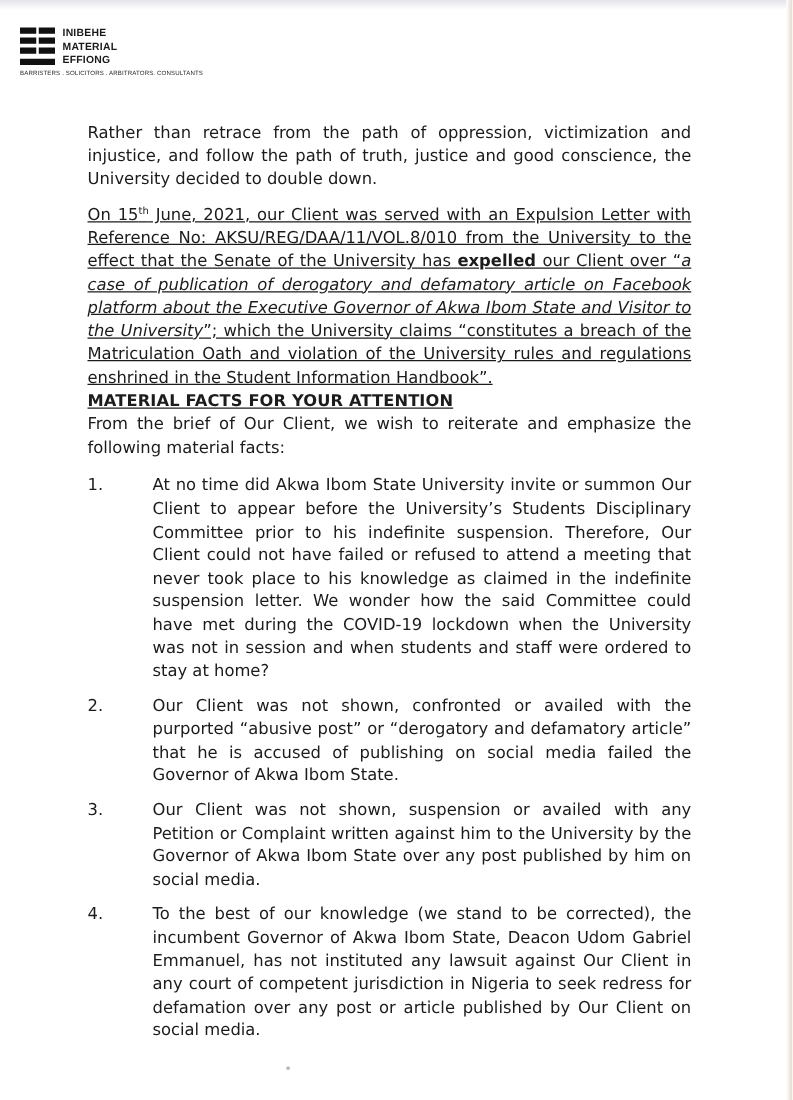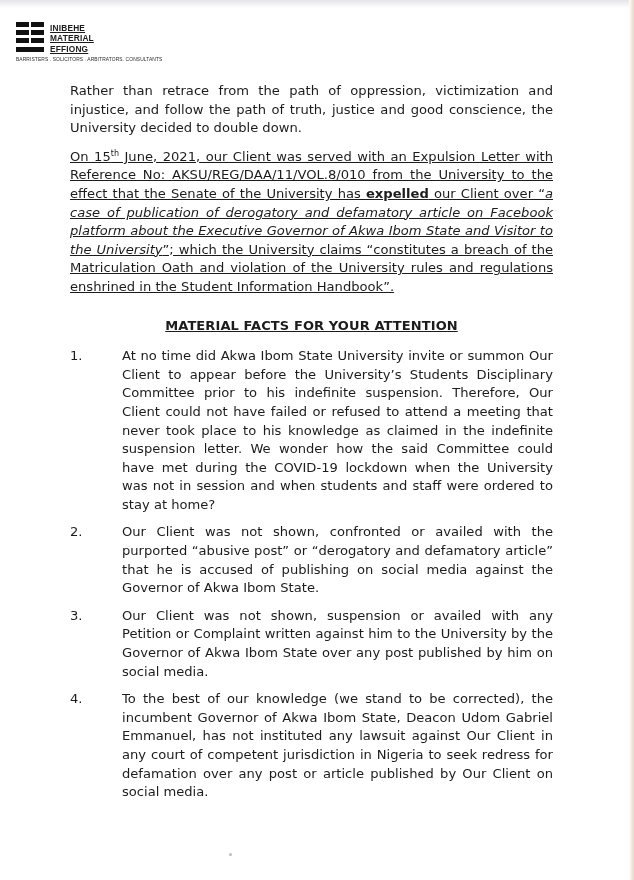--- a/index.html
+++ b/index.html
@@ -27,22 +27,21 @@
       width: 5px; height: 880px;
       background: linear-gradient(90deg, #ffffff, #efe6dc 60%, #e6d9cb);
     }
     .letterhead {
       position: absolute;
       left: 16px;
       top: 20px;
     }
     .logo-row {
       display: flex;
-      align-items: flex-end;
-      text-decoration: underline;
+      align-items: center;
     }
     .logo-mark {
       width: 28px;
       height: 32px;
       position: relative;
       margin-top: 2px;
     }
     .logo-mark .bar {
       position: absolute;
       background: #111;
@@ -61,36 +60,36 @@
       margin-top: 3px;
       font-family: "Liberation Sans", sans-serif;
       font-size: 4.9px;
       letter-spacing: 0.1px;
       color: #2a2a2a;
       white-space: nowrap;
     }
     .content {
       position: absolute;
       left: 70px;
-      top: 82px;
+      top: 98px;
       width: 483px;
       font-size: 13.1px;
       line-height: 18.6px;
     }
     .content p {
       margin: 0;
       text-align: justify;
     }
     .para-gap { margin-top: 10px !important; text-decoration: underline; }
     .heading {
-      text-align: center;
+      text-align: left;
       font-weight: bold;
       text-decoration: underline;
       font-size: 13px;
-      margin-top: 20px;
+      margin-top: 0;
       letter-spacing: 0.1px;
     }
     .facts {
       list-style: none;
       margin: 12px 0 0 0;
       padding: 0;
     }
     .facts li {
       display: flex;
       margin-bottom: 9px;
@@ -156,29 +155,30 @@
   <div class="tagline">BARRISTERS . SOLICITORS . ARBITRATORS. CONSULTANTS</div>
 </div>
 
 <div class="content">
   <p>Rather than retrace from the path of oppression, victimization and injustice, and follow the path of truth, justice and good conscience, the University decided to double down.</p>
 
   <p class="para-gap"><span>On 15</span><sup>th</sup><span> June, 2021, our Client was served with an Expulsion Letter with Reference No: AKSU/REG/DAA/11/VOL.8/010 from the University to the effect that the Senate of the University has </span><b>expelled</b><span> our Client over “</span><i>a case of publication of derogatory and defamatory article on Facebook platform about the Executive Governor of Akwa Ibom State and Visitor to the University</i><span>”; which the University claims “constitutes a breach of the Matriculation Oath and violation of the University rules and regulations enshrined in the Student Information Handbook”.</span></p>
 
   <div class="heading">MATERIAL FACTS FOR YOUR ATTENTION</div>
 
+  <p>From the brief of Our Client, we wish to reiterate and emphasize the following material facts:</p>
 
   <ol class="facts">
     <li>
       <span class="num">1.</span>
       <span class="txt">At no time did Akwa Ibom State University invite or summon Our Client to appear before the University’s Students Disciplinary Committee prior to his indefinite suspension. Therefore, Our Client could not have failed or refused to attend a meeting that never took place to his knowledge as claimed in the indefinite suspension letter. We wonder how the said Committee could have met during the COVID-19 lockdown when the University was not in session and when students and staff were ordered to stay at home?</span>
     </li>
     <li>
       <span class="num">2.</span>
-      <span class="txt">Our Client was not shown, confronted or availed with the purported “abusive post” or “derogatory and defamatory article” that he is accused of publishing on social media against the Governor of Akwa Ibom State.</span>
+      <span class="txt">Our Client was not shown, confronted or availed with the purported “abusive post” or “derogatory and defamatory article” that he is accused of publishing on social media failed the Governor of Akwa Ibom State.</span>
     </li>
     <li>
       <span class="num">3.</span>
       <span class="txt">Our Client was not shown, suspension or availed with any Petition or Complaint written against him to the University by the Governor of Akwa Ibom State over any post published by him on social media.</span>
     </li>
     <li>
       <span class="num">4.</span>
       <span class="txt">To the best of our knowledge (we stand to be corrected), the incumbent Governor of Akwa Ibom State, Deacon Udom Gabriel Emmanuel, has not instituted any lawsuit against Our Client in any court of competent jurisdiction in Nigeria to seek redress for defamation over any post or article published by Our Client on social media.</span>
     </li>
   </ol>

